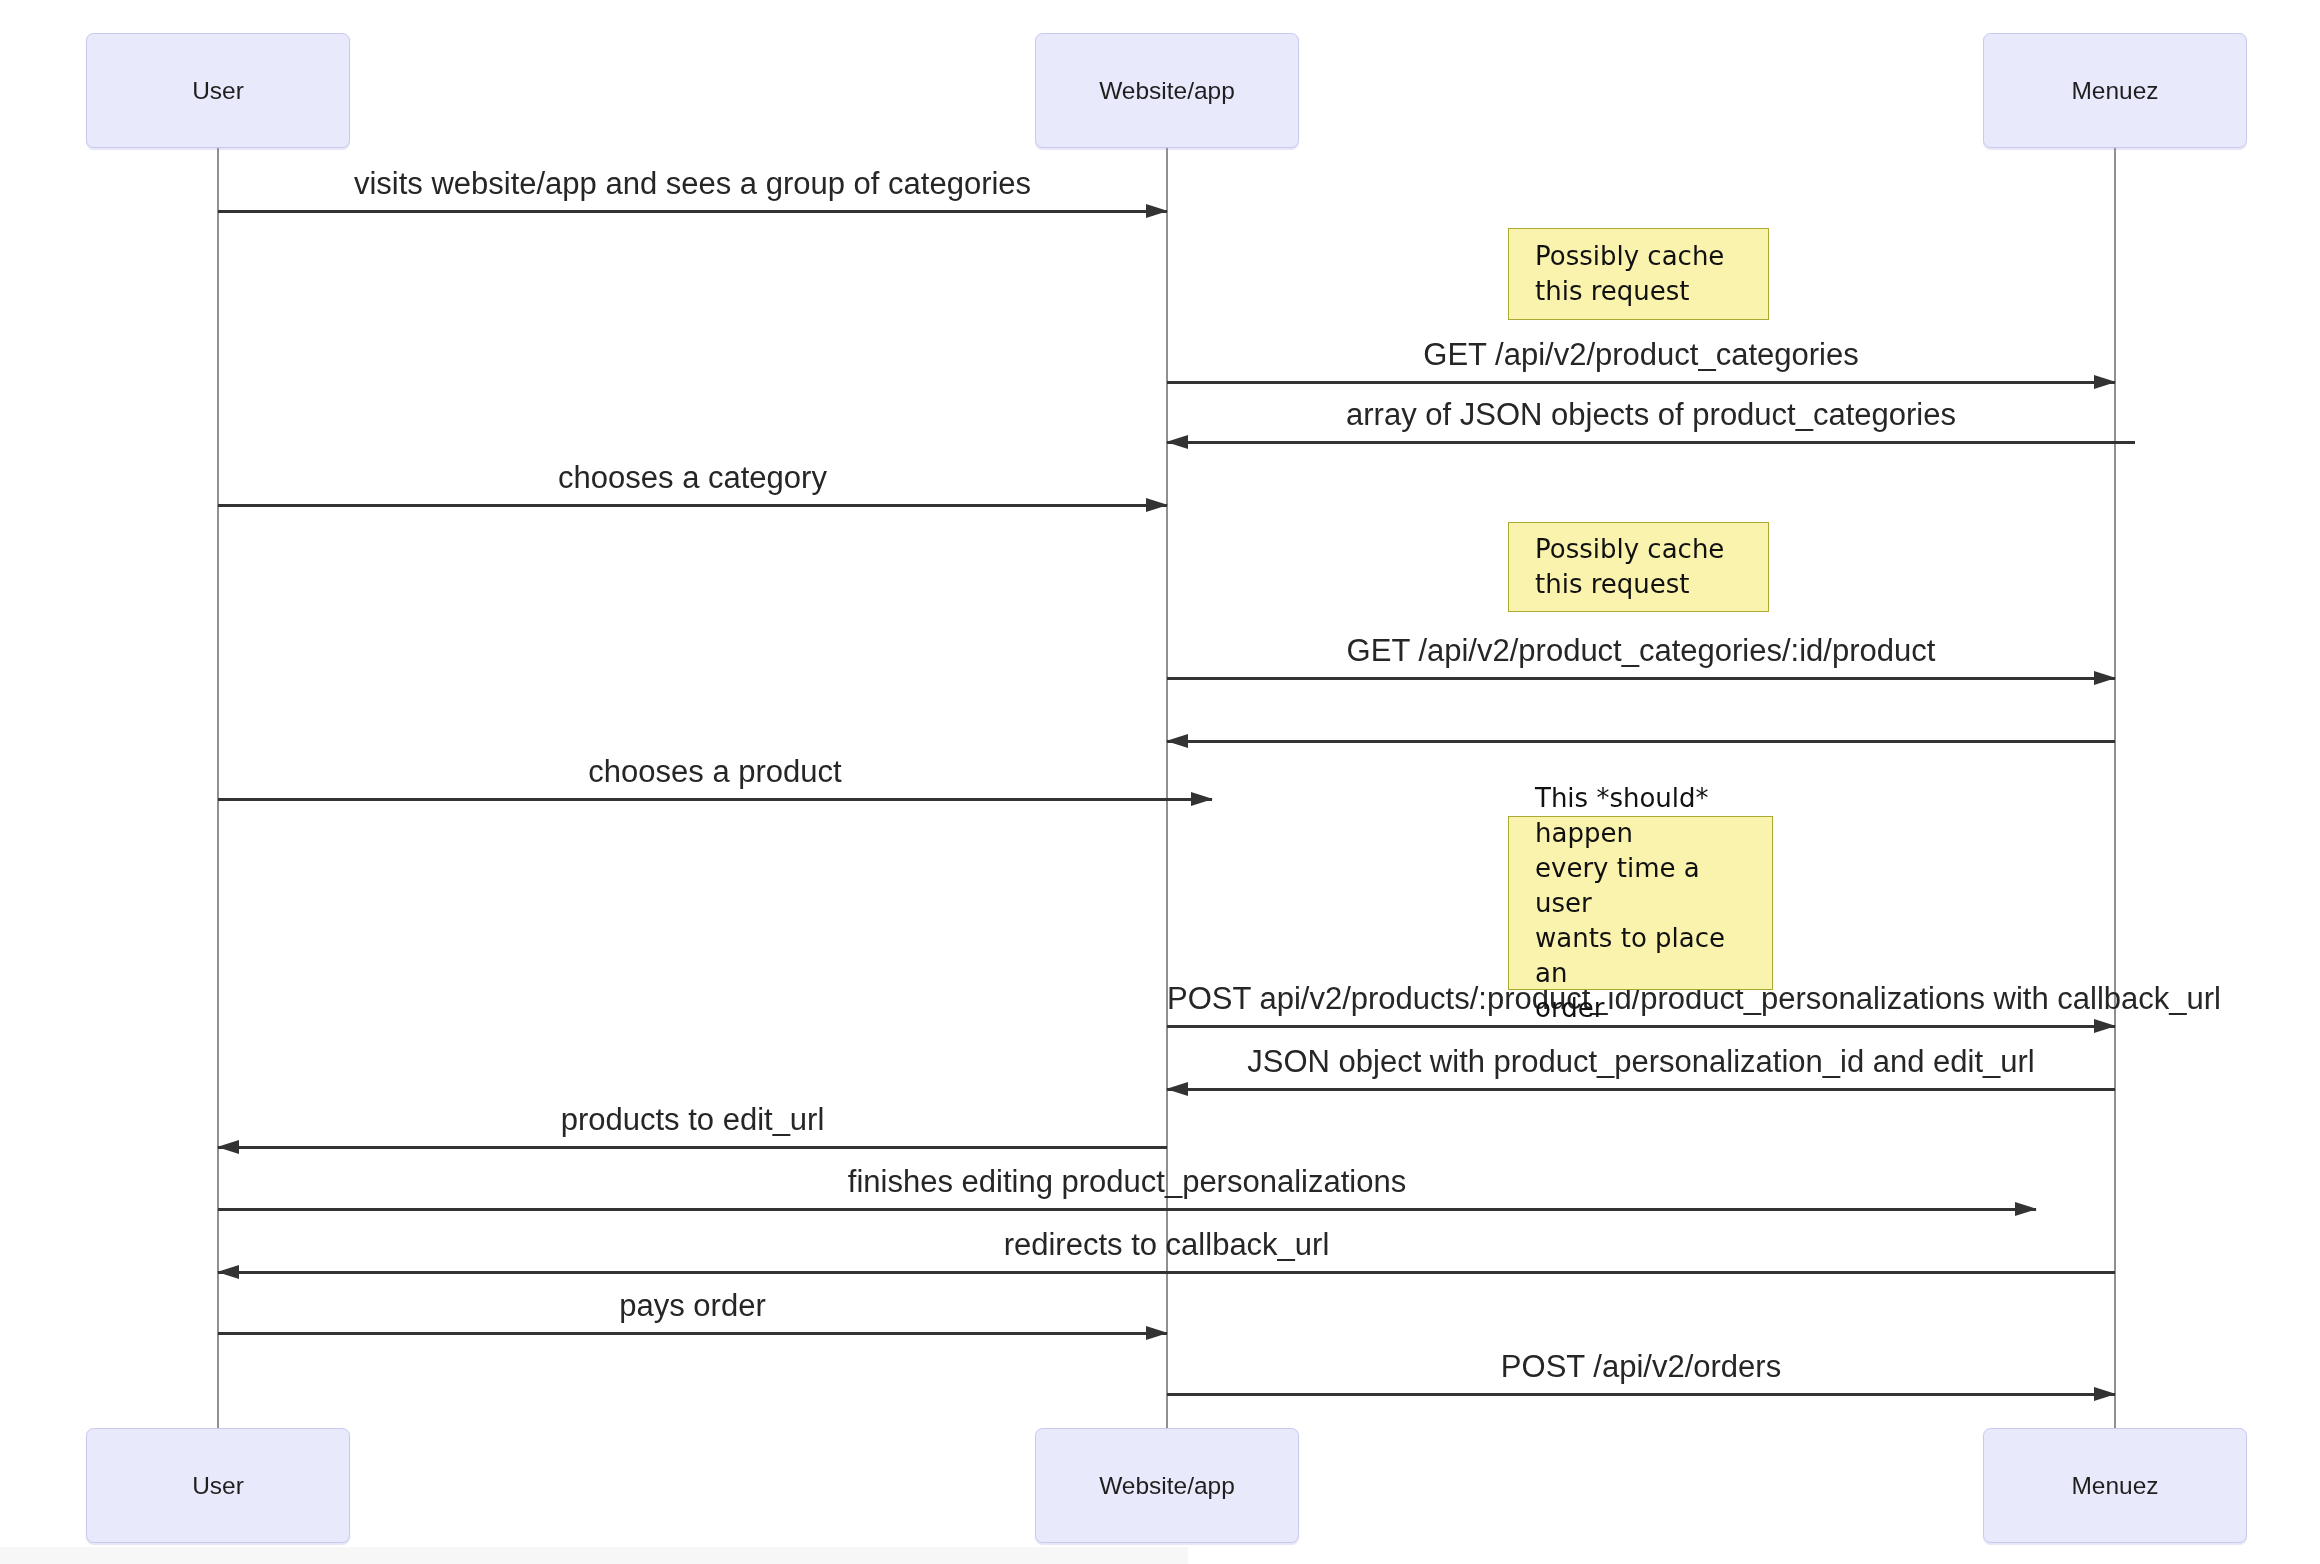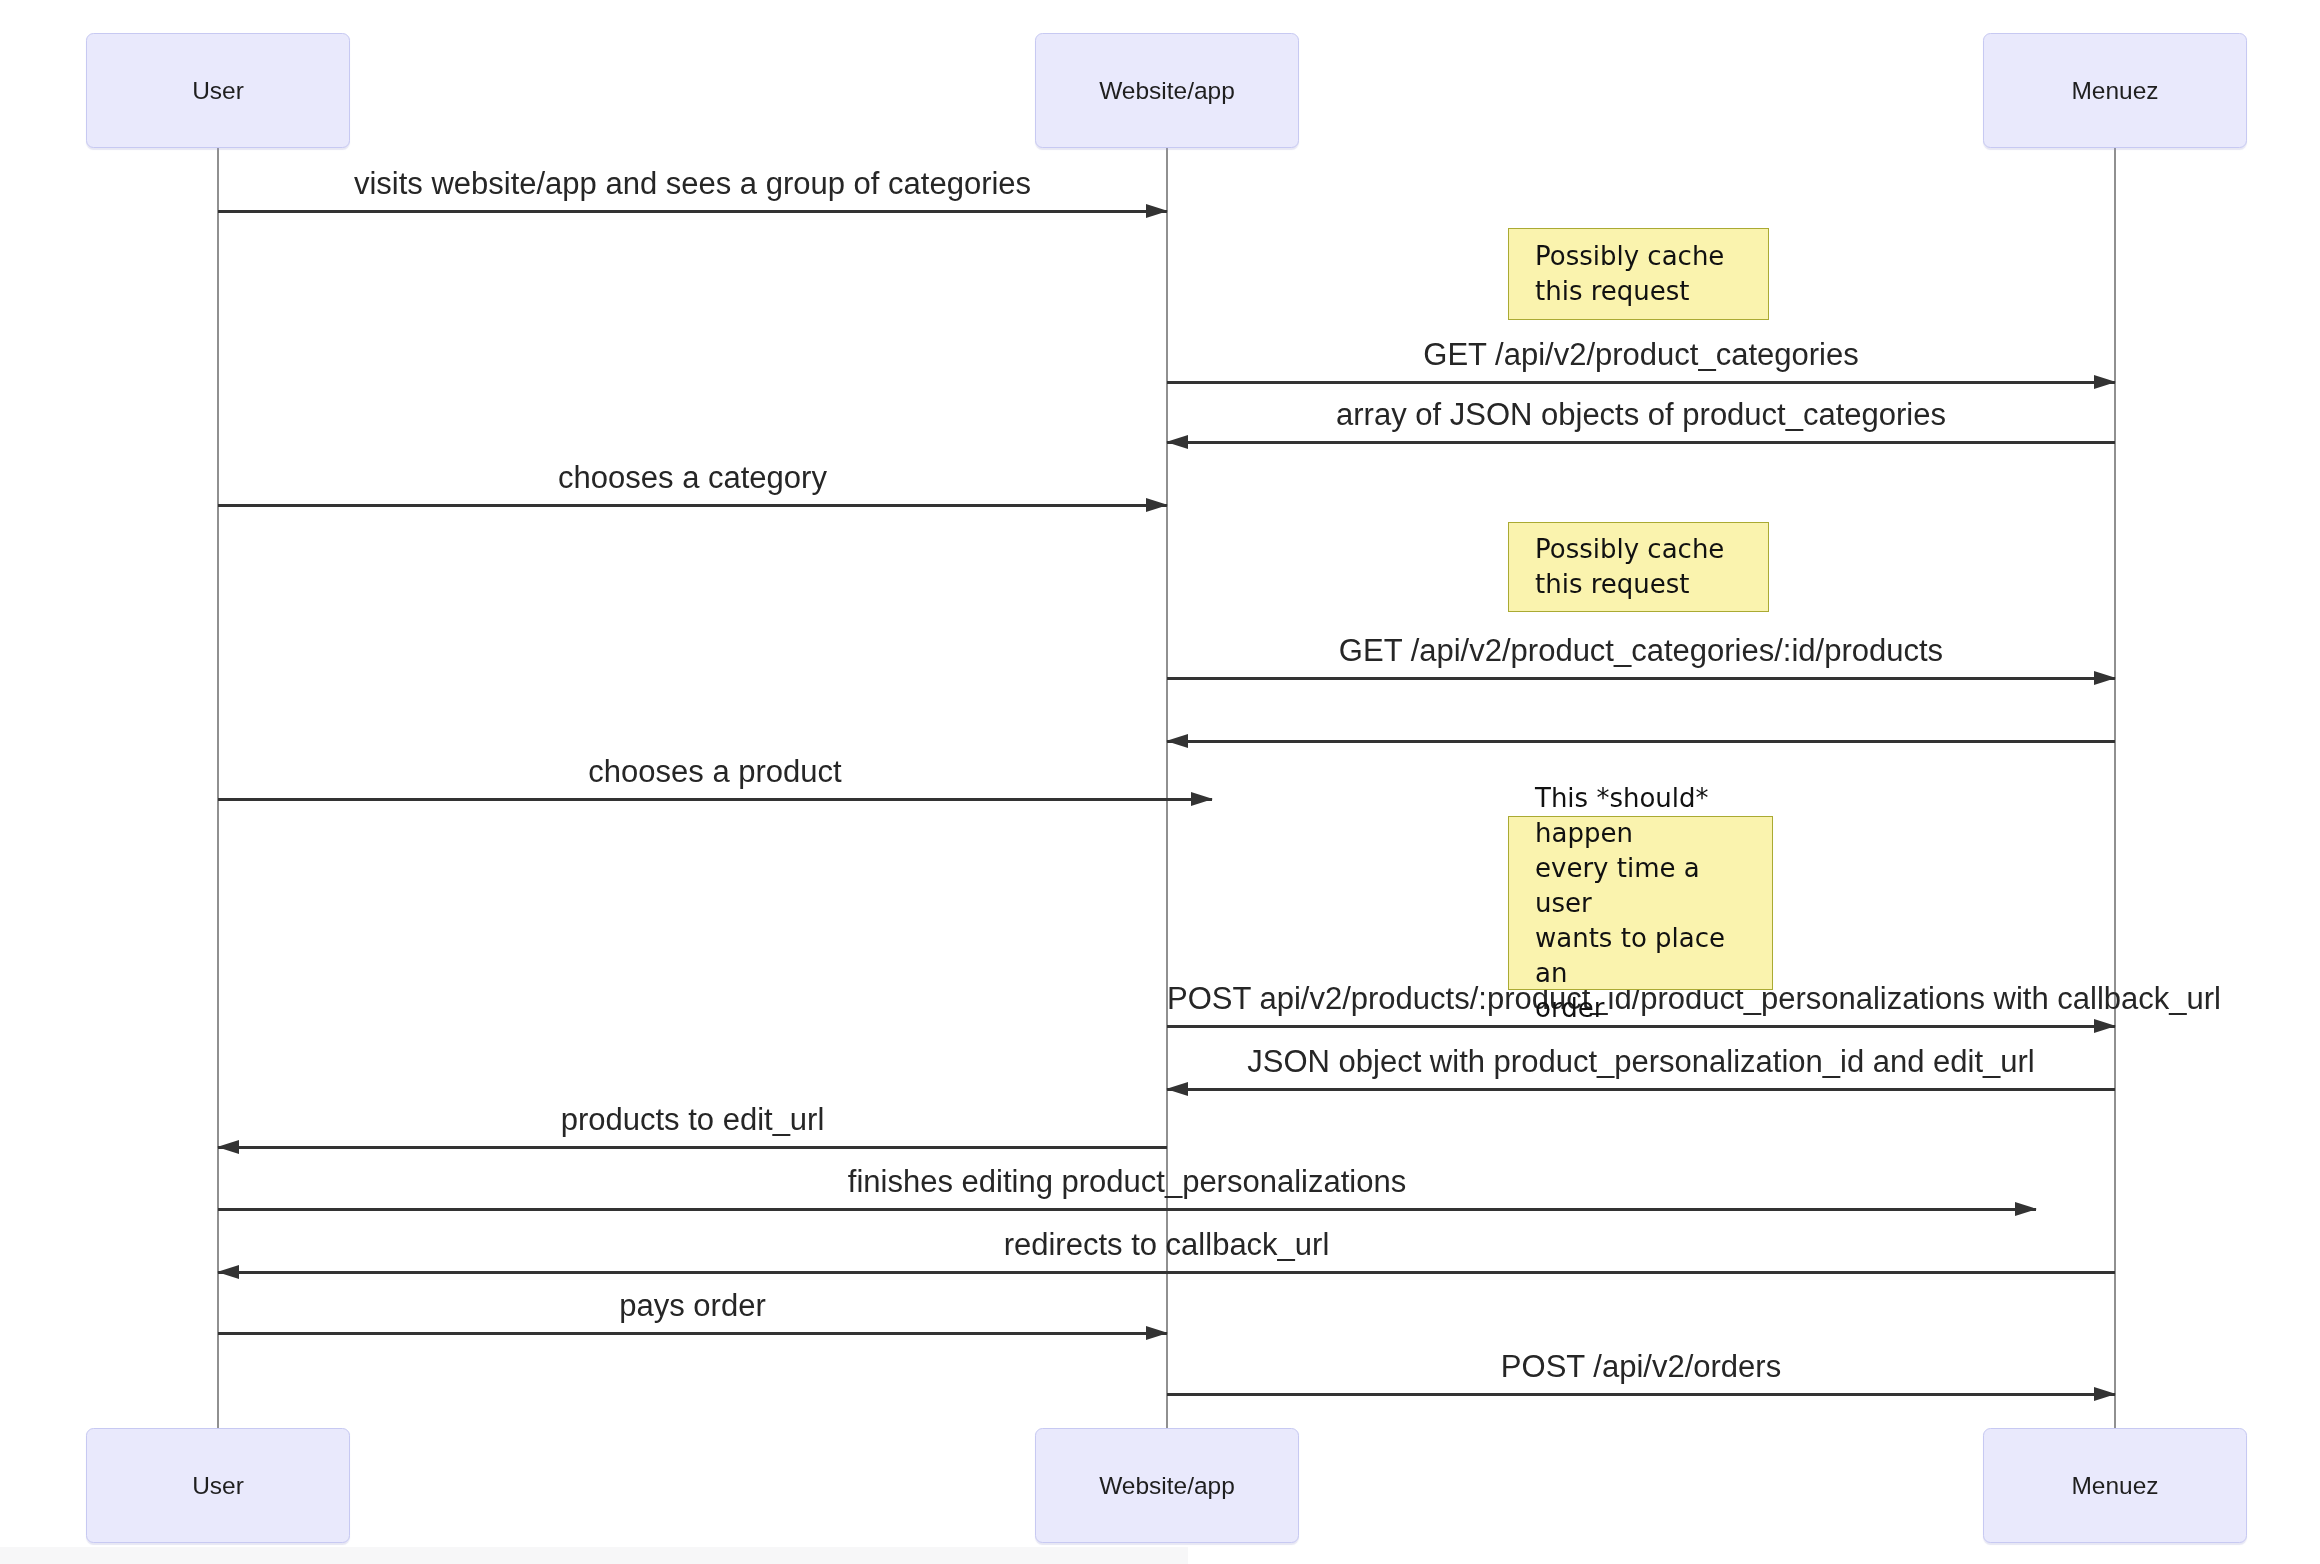--- a/index.html
+++ b/index.html
@@ -81,32 +81,32 @@
     <div class="msg" style="left: 218px; top: 166px; width: 949px;">
       <div class="msg-label">visits website/app and sees a group of categories</div>
       <div class="msg-line"></div>
       <div class="arrowhead right"></div>
     </div>
     <div class="msg" style="left: 1167px; top: 337px; width: 948px;">
       <div class="msg-label">GET /api/v2/product_categories</div>
       <div class="msg-line"></div>
       <div class="arrowhead right"></div>
     </div>
-    <div class="msg" style="left: 1167px; top: 397px; width: 948px;">
+    <div class="msg" style="left: 1167px; top: 397px; width: 948px; padding-left: 20px;">
       <div class="msg-label">array of JSON objects of product_categories</div>
       <div class="msg-line"></div>
       <div class="arrowhead left"></div>
     </div>
     <div class="msg" style="left: 218px; top: 460px; width: 949px;">
       <div class="msg-label">chooses a category</div>
       <div class="msg-line"></div>
       <div class="arrowhead right"></div>
     </div>
     <div class="msg" style="left: 1167px; top: 633px; width: 948px;">
-      <div class="msg-label">GET /api/v2/product_categories/:id/products</div>
+      <div class="msg-label">GET /api/v2/product_categories/:id/product</div>
       <div class="msg-line"></div>
       <div class="arrowhead right"></div>
     </div>
     <div class="msg" style="left: 1167px; top: 696px; width: 948px;">
       <div class="msg-line"></div>
       <div class="arrowhead left"></div>
     </div>
     <div class="msg" style="left: 218px; top: 754px; width: 994px;">
       <div class="msg-label">chooses a product</div>
       <div class="msg-line"></div>

